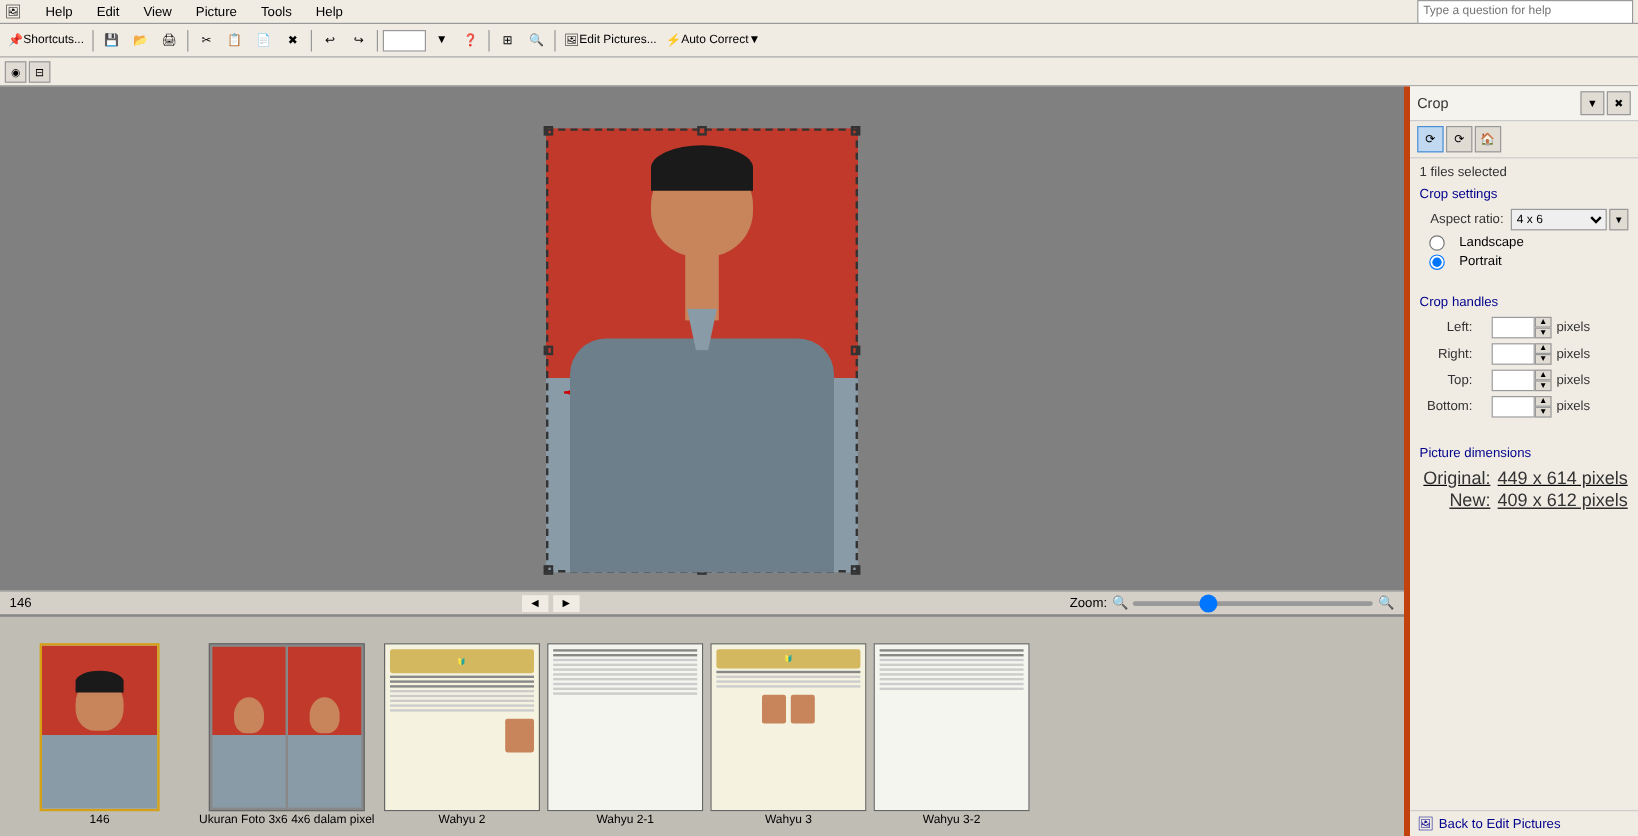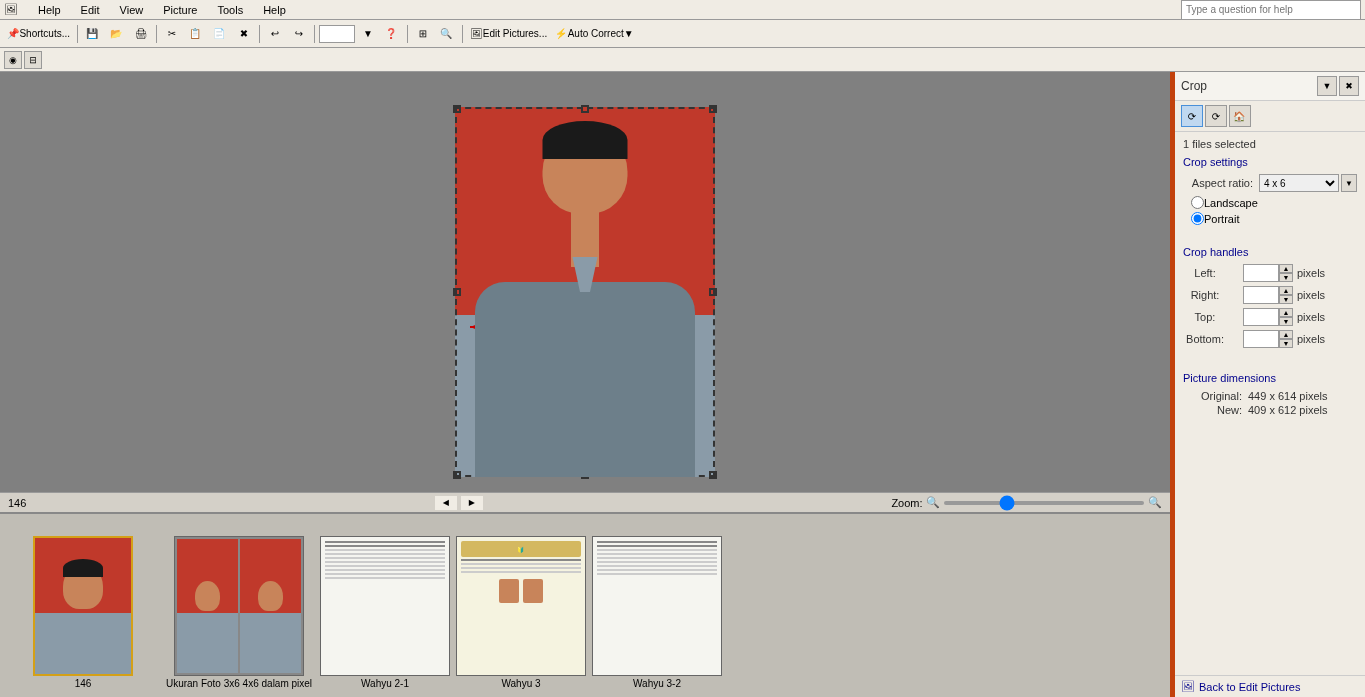--- a/index.html
+++ b/index.html
@@ -67,33 +67,33 @@
     .panel-content { padding: 6px 8px; flex: 1; overflow-y: auto; }
     .files-selected { font-size: 11px; color: #333; margin-bottom: 6px; }
     .section-title { color: #00008b; font-weight: normal; font-size: 11px; margin-bottom: 6px; }
 
     .form-row { display: flex; align-items: center; margin-bottom: 4px; font-size: 11px; }
     .form-label { width: 80px; text-align: right; padding-right: 6px; color: #333; }
     .aspect-select { width: 80px; height: 18px; font-size: 10px; border: 1px solid #999; }
     .dropdown-btn { width: 16px; height: 18px; background: #e0dcd4; border: 1px solid #999; display: flex; align-items: center; justify-content: center; font-size: 8px; cursor: pointer; }
 
     .radio-group { margin-left: 8px; margin-bottom: 4px; }
-    .radio-row { display: flex; align-items: center; gap: 0; font-size: 11px; margin-bottom: 3px; }
+    .radio-row { display: flex; gap: 12px; font-size: 11px; margin-bottom: 3px; }
     .radio-row input[type=radio] { margin: 0; }
 
     .spinbox-row { display: flex; align-items: center; margin-bottom: 4px; font-size: 11px; }
-    .spinbox-label { width: 60px; text-align: center; padding-right: 16px; color: #333; }
+    .spinbox-label { width: 60px; text-align: right; padding-right: 16px; color: #333; }
     .spinbox { display: flex; align-items: center; }
     .spinbox input { width: 36px; height: 18px; border: 1px solid #999; font-size: 10px; text-align: center; }
     .spinbox-btns { display: flex; flex-direction: column; }
     .spinbox-btn { width: 14px; height: 9px; background: #e0dcd4; border: 1px solid #999; display: flex; align-items: center; justify-content: center; cursor: pointer; font-size: 7px; line-height: 1; }
     .spinbox-unit { margin-left: 4px; color: #333; }
 
     .dim-section { margin-top: 24px; }
-    .dim-row { display: flex; font-size: 11px; margin-bottom: 2px; }
+    .dim-row { display: flex; font-size: 15px; margin-bottom: 2px; text-decoration: underline; }
     .dim-key { width: 65px; text-align: right; padding-right: 6px; color: #333; }
     .dim-val { color: #333; }
 
     .ok-btn { display: block; width: 60px; margin: 10px auto; height: 24px; background: #f0ece4; border: 1px solid #999; cursor: pointer; font-size: 11px; }
 
     
     .num-arrow { color: #cc0000; font-weight: bold; font-size: 16px; }
 
     
     .back-link { background: #f0ece4; border-top: 1px solid #ccc; padding: 4px 6px; font-size: 11px; color: #00008b; cursor: pointer; display: flex; align-items: center; gap: 4px; }
@@ -272,20 +272,39 @@
               <div style="height:55%;display:flex;justify-content:center;align-items:flex-end;padding-bottom:2px;">
                 <div style="width:25px;height:30px;background:#c8845a;border-radius:50% 50% 40% 40%;"></div>
               </div>
             </div>
           </div>
         </div>
         <span class="thumb-label">Ukuran Foto 3x6 4x6 dalam pixel</span>
       </div>
 
 
+      <div class="thumb-item" style="min-width:130px;">
+        <div class="thumb-img-wrap" style="width:130px;height:140px;background:#f5f3e0;">
+          <div style="width:100%;height:100%;padding:4px;display:flex;flex-direction:column;gap:2px;">
+            <div style="height:20px;background:#d4b860;border-radius:2px;display:flex;align-items:center;justify-content:center;font-size:6px;color:#333;">🔰</div>
+            <div style="height:2px;background:#888;"></div>
+            <div style="height:2px;background:#888;"></div>
+            <div style="height:2px;background:#888;"></div>
+            <div style="height:2px;background:#ccc;"></div>
+            <div style="height:2px;background:#ccc;"></div>
+            <div style="height:2px;background:#ccc;"></div>
+            <div style="height:2px;background:#ccc;"></div>
+            <div style="height:2px;background:#ccc;"></div>
+            <div style="display:flex;justify-content:flex-end;padding-top:4px;">
+              <div style="width:24px;height:28px;background:#c8845a;border-radius:2px;"></div>
+            </div>
+          </div>
+        </div>
+        <span class="thumb-label">Wahyu 2</span>
+      </div>
 
       <div class="thumb-item" style="min-width:130px;">
         <div class="thumb-img-wrap" style="width:130px;height:140px;background:#f5f5f0;">
           <div style="width:100%;height:100%;padding:4px;display:flex;flex-direction:column;gap:2px;">
             <div style="height:2px;background:#888;"></div>
             <div style="height:2px;background:#888;"></div>
             <div style="height:2px;background:#ccc;"></div>
             <div style="height:2px;background:#ccc;"></div>
             <div style="height:2px;background:#ccc;"></div>
             <div style="height:2px;background:#ccc;"></div>

